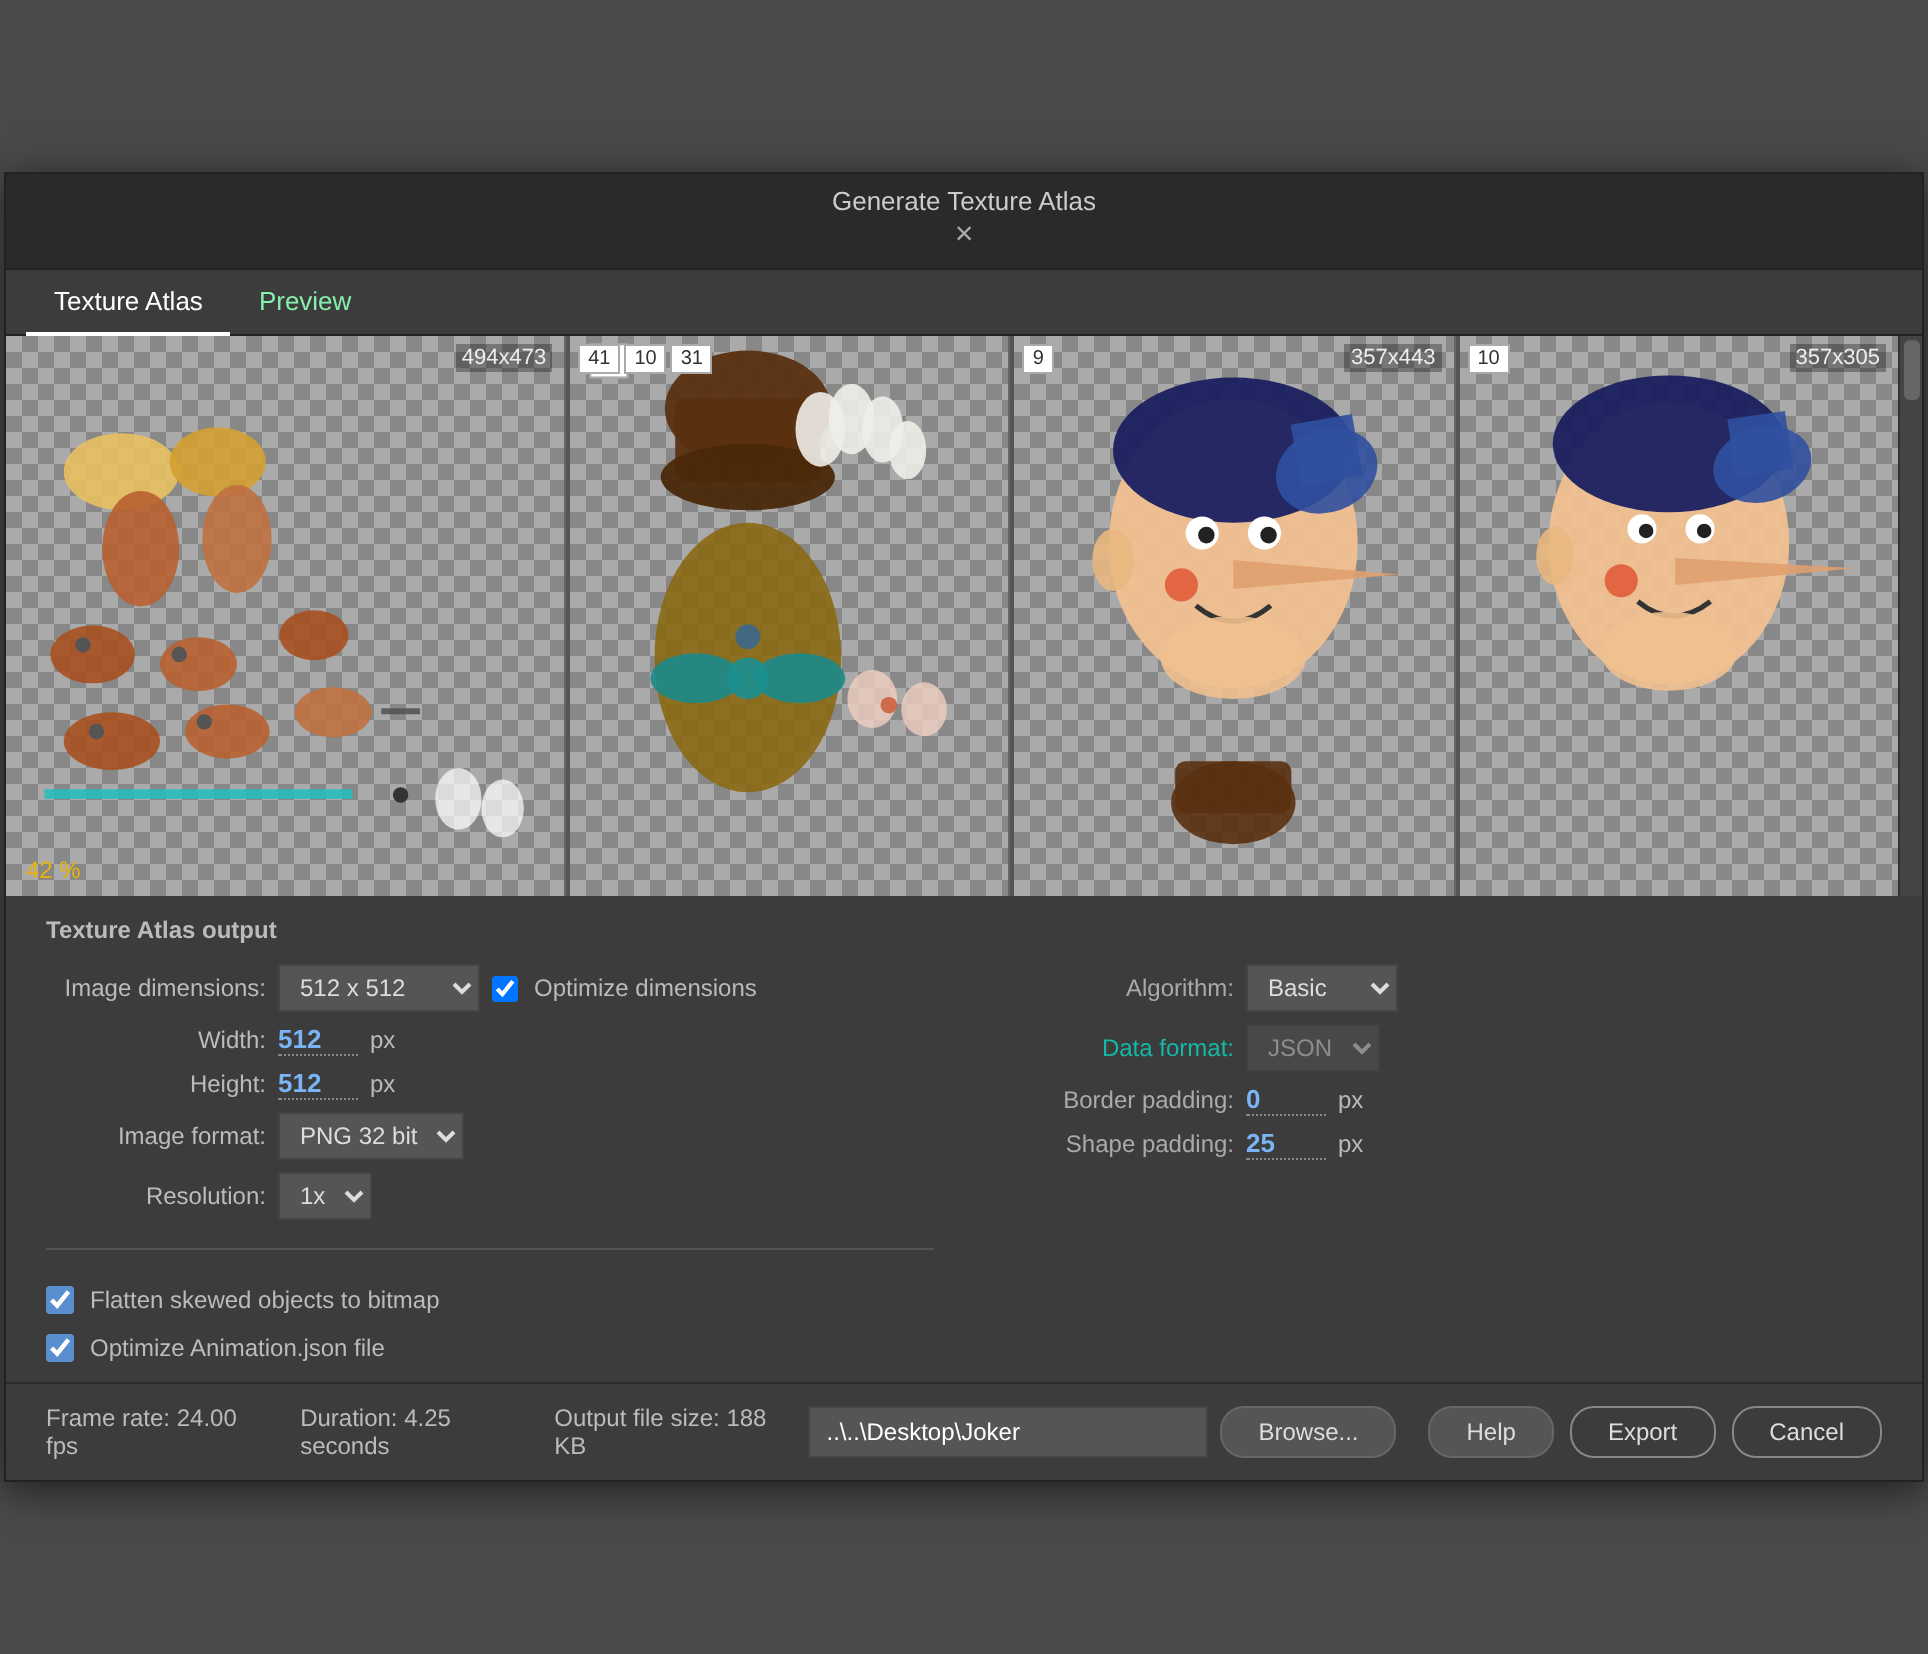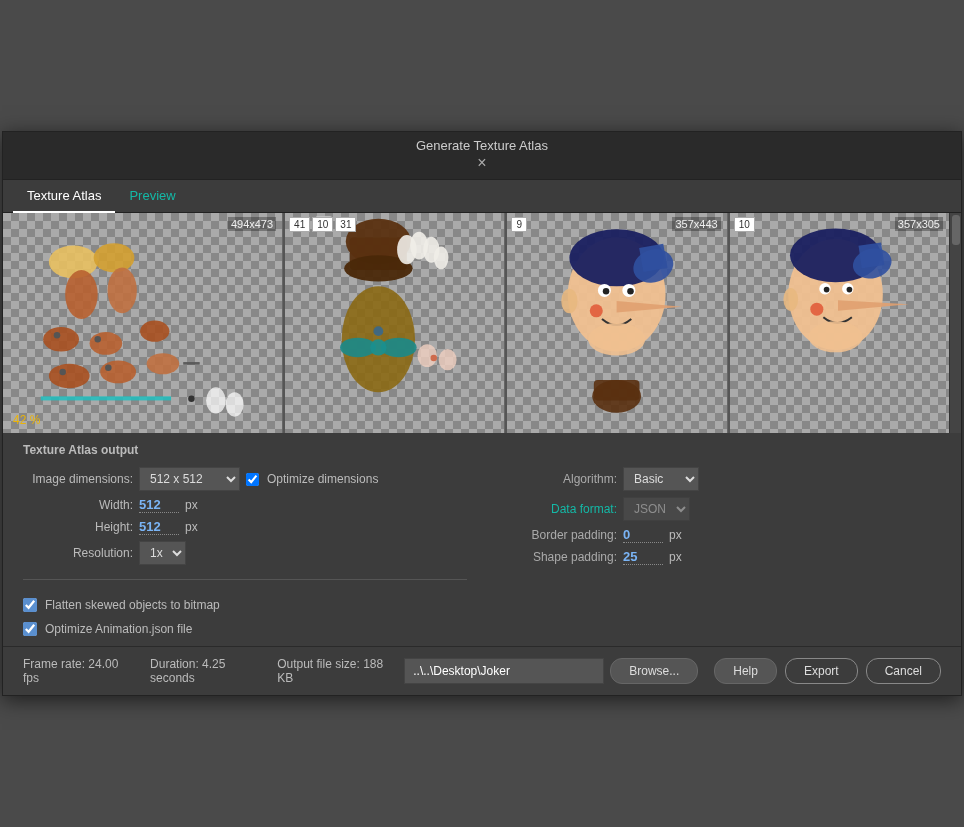--- a/index.html
+++ b/index.html
@@ -44,33 +44,33 @@
     }
     .tabs {
       display: flex;
       background: #3c3c3c;
       border-bottom: 1px solid #222;
       padding: 0 10px;
     }
     .tab {
       padding: 8px 14px;
       cursor: pointer;
-      color: #14b8a6;
+      color: #86efac;
       font-size: 13px;
       border-bottom: 2px solid transparent;
       margin-bottom: -1px;
     }
     .tab.active {
       color: #fff;
       border-bottom: 2px solid #fff;
     }
     .preview-area {
       background: #555;
       position: relative;
-      height: 220px;
+      height: 280px;
       display: flex;
       overflow: hidden;
     }
     .preview-canvas {
       flex: 1;
       display: flex;
       gap: 2px;
     }
     .atlas-panel {
       position: relative;
@@ -484,20 +484,28 @@
           <input class="value-input" type="text" value="512" style="">
           <span class="unit-label">px</span>
         </div>
 
         <div class="form-row">
           <span class="form-label">Height:</span>
           <input class="value-input" type="text" value="512" style="">
           <span class="unit-label">px</span>
         </div>
 
+        <div class="form-row">
+          <span class="form-label">Image format:</span>
+          <select>
+            <option>PNG 32 bit</option>
+            <option>PNG 8 bit</option>
+            <option>JPEG</option>
+          </select>
+        </div>
 
         <div class="form-row">
           <span class="form-label">Resolution:</span>
           <select>
             <option>1x</option>
             <option>2x</option>
             <option>3x</option>
           </select>
         </div>
 

